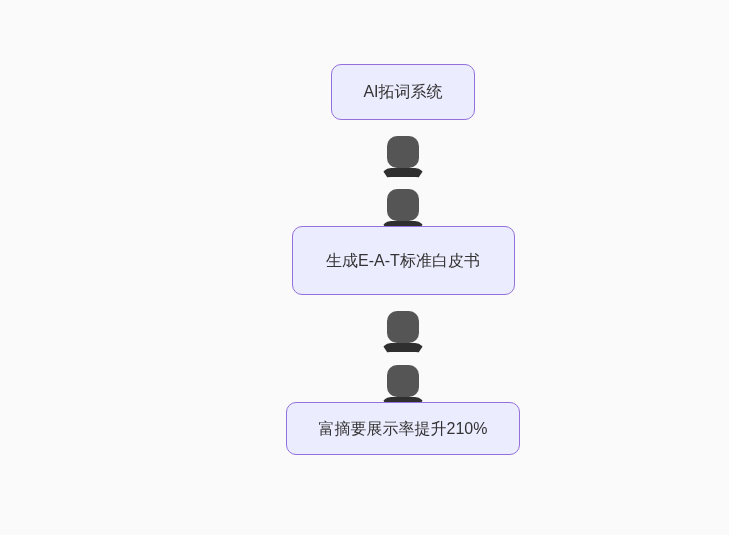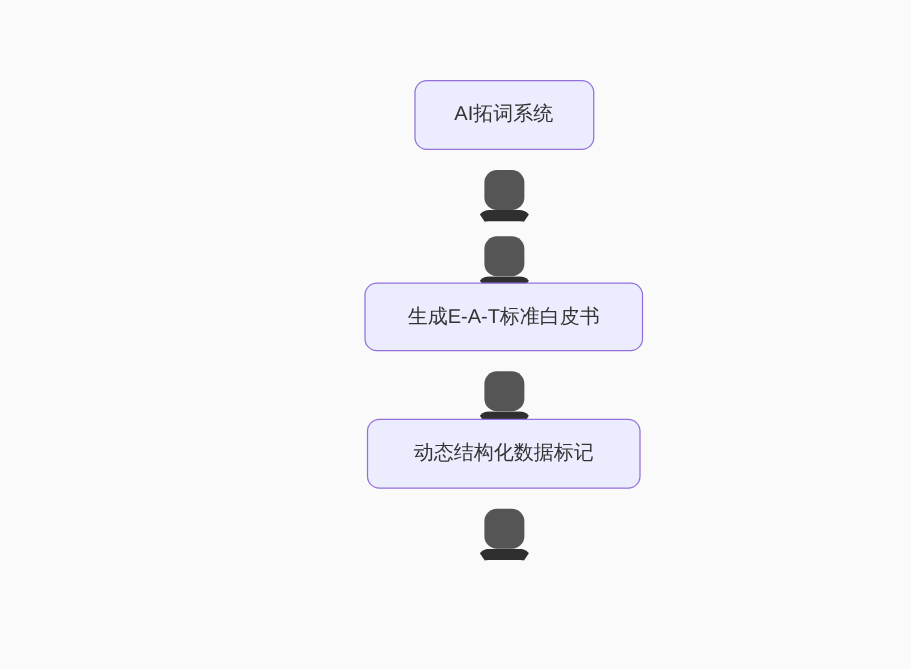--- a/index.html
+++ b/index.html
@@ -37,21 +37,21 @@
     border: 1.3px solid #9370DB;
     color: #333333;
     font-size: 16px;
     line-height: 1.2;
     text-align: center;
     white-space: nowrap;
   }
 
   .node-1 { width: 144px; height: 56px; }
   .node-2 { width: 191px; height: 55px; }
-  .node-3 { width: 223px; height: 55px; }
+  .node-3 { width: 223px; height: 69px; }
   .node-4 { width: 219px; height: 56px; }
   .node-5 { width: 234px; height: 53px; }
 
   .arrow {
     display: flex;
     flex-direction: column;
     align-items: center;
     width: 14px;
   }
   .arrow-1, .arrow-2, .arrow-4 { height: 53px; }
@@ -94,24 +94,24 @@
 
     <div class="node node-3">
       <span>生成E-A-T标准白皮书</span>
     </div>
 
     <div class="arrow arrow-3">
       <div class="line"></div>
       <div class="head"></div>
     </div>
 
-    <div class="node node-4">
-      <span>动态结构化数据标记</span>
-    </div>
 
     <div class="arrow arrow-4">
       <div class="line"></div>
       <div class="head"></div>
     </div>
 
+    <div class="node node-5">
+      <span>富摘要展示率提升210%</span>
+    </div>
 
   </div>
 </div>
 
 </body></html>

